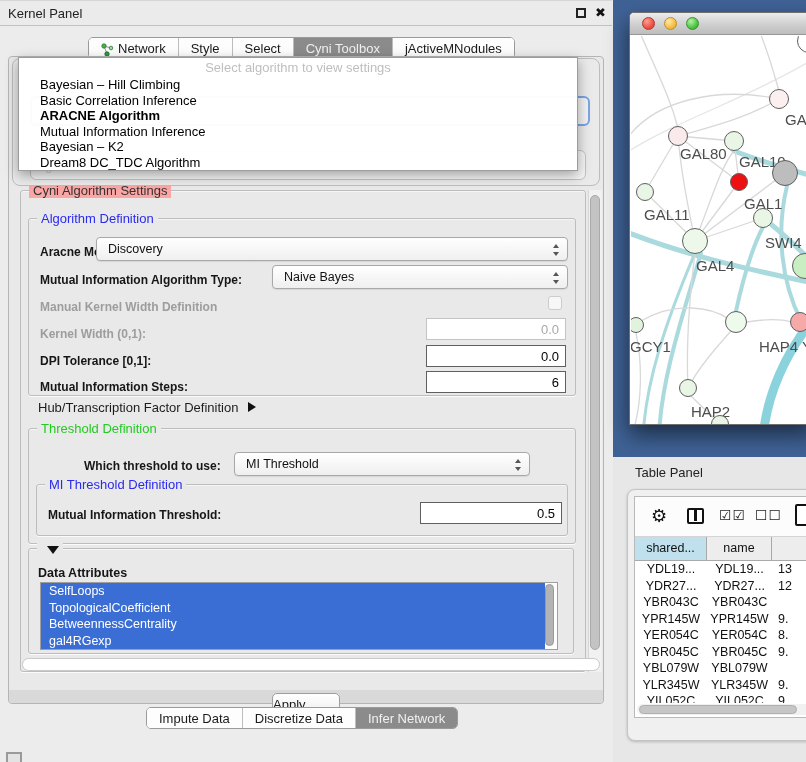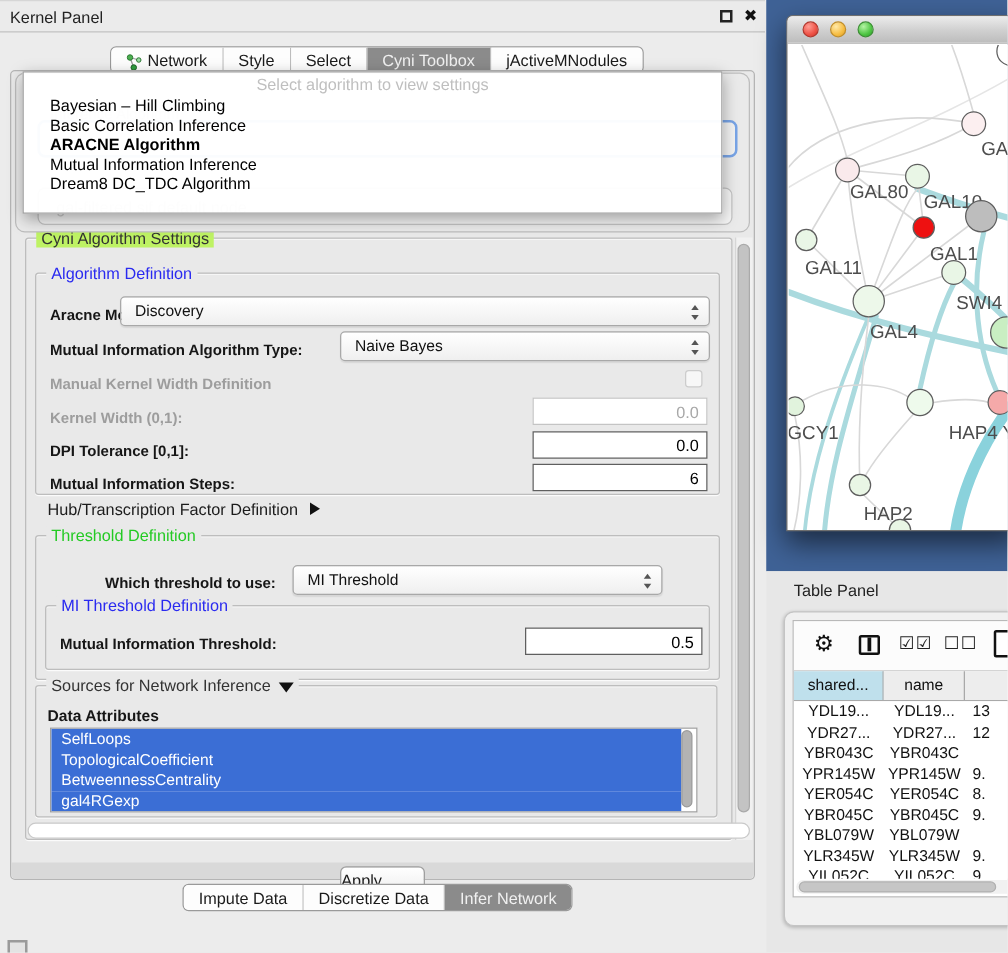--- a/index.html
+++ b/index.html
@@ -185,26 +185,27 @@
   <span>gal-filtered sif default node</span>
 </div>
 
 <div class="abs popup">
   <div class="popup-placeholder">Select algorithm to view settings</div>
   <div id="algo-items">
       <div class="algo-item">Bayesian – Hill Climbing</div>
       <div class="algo-item">Basic Correlation Inference</div>
       <div class="algo-item bold">ARACNE Algorithm</div>
       <div class="algo-item">Mutual Information Inference</div>
+      <div class="algo-item">Bayesian – K2</div>
       <div class="algo-item">Dream8 DC_TDC Algorithm</div>
     </div>
 </div>
 
 <div class="groupbox" style="left:20px; top:190px; width:566px; height:482px;">
-  <span class="gb-title" style="background:#bef264;">Cyni Algorithm Settings</span>
+  <span class="gb-title" style="background:#fca5a5;">Cyni Algorithm Settings</span>
 </div>
 
 <div class="groupbox" style="left:28px; top:218px; width:548px; height:178px;">
   <span class="gb-title blue">Algorithm Definition</span>
 </div>
 
 <span class="lbl" style="left:40px; top:245px;">Aracne Mode:</span>
 <div class="combo" style="left:96px; top:237px; width:472px;">
   <span class="val">Discovery</span>
   <span class="spin"></span>
@@ -241,21 +242,21 @@
   <span class="val">MI Threshold</span>
   <span class="spin"></span>
 </div>
 <div class="groupbox" style="left:36px; top:484px; width:532px; height:52px;">
   <span class="gb-title blue">MI Threshold Definition</span>
 </div>
 <span class="lbl" style="left:48px; top:508px;">Mutual Information Threshold:</span>
 <input class="tfield" style="left: 420px; top: 502px; width: 142px;" readonly="" value="0.5">
 
 <div class="groupbox" style="left:28px; top:548px; width:546px; height:106px;">
-  <span class="gb-title" style="background:#e9e9e9;"><span>Sources for Network Inference</span><span class="tri-down"></span></span>
+  <span class="gb-title" style="background:#e9e9e9;"><span class="tri-down"></span></span>
 </div>
 <span class="lbl" style="left:38px; top:566px; font-size:12.5px;">Data Attributes</span>
 <div class="attr-list" id="attr-list">
     <div class="attr-item">SelfLoops</div>
     <div class="attr-item">TopologicalCoefficient</div>
     <div class="attr-item">BetweennessCentrality</div>
     <div class="attr-item">gal4RGexp</div>
   </div>
 <div class="abs attr-scroll"></div>
 

